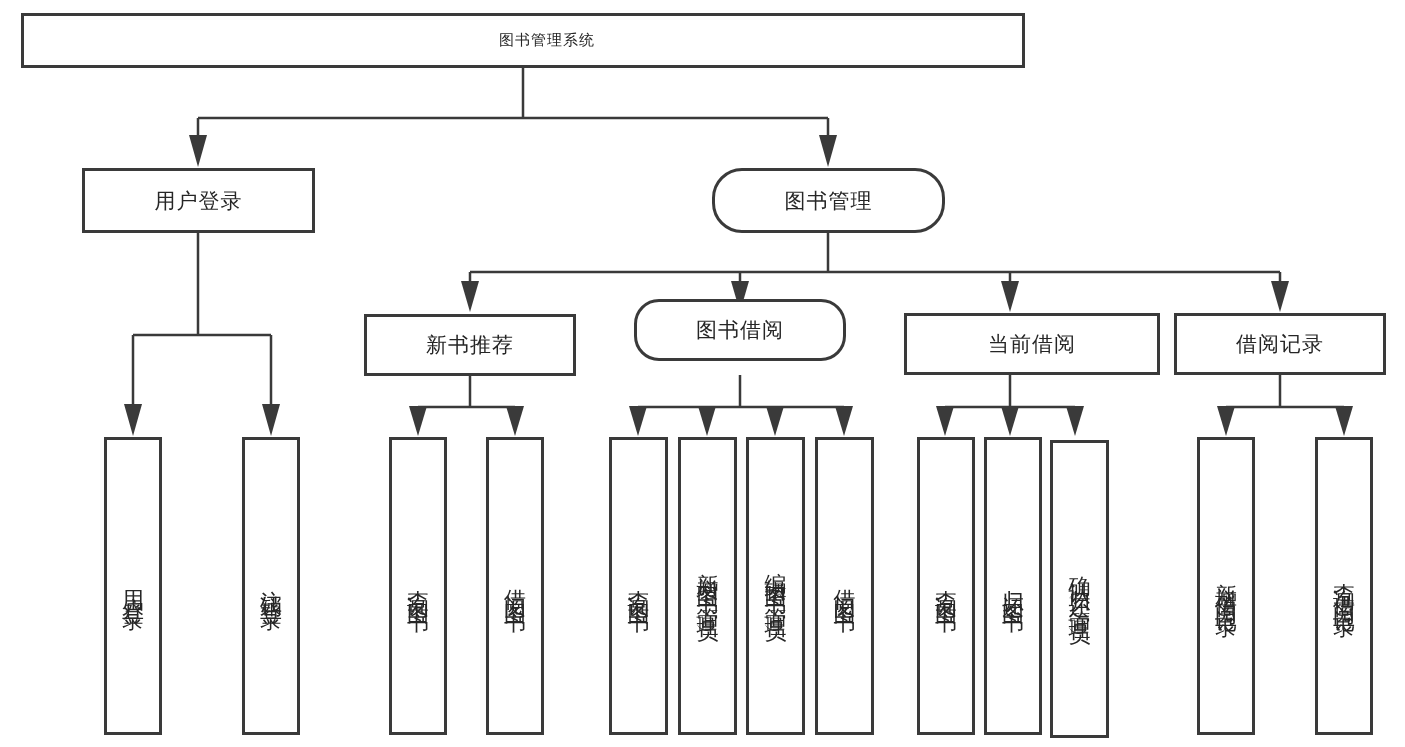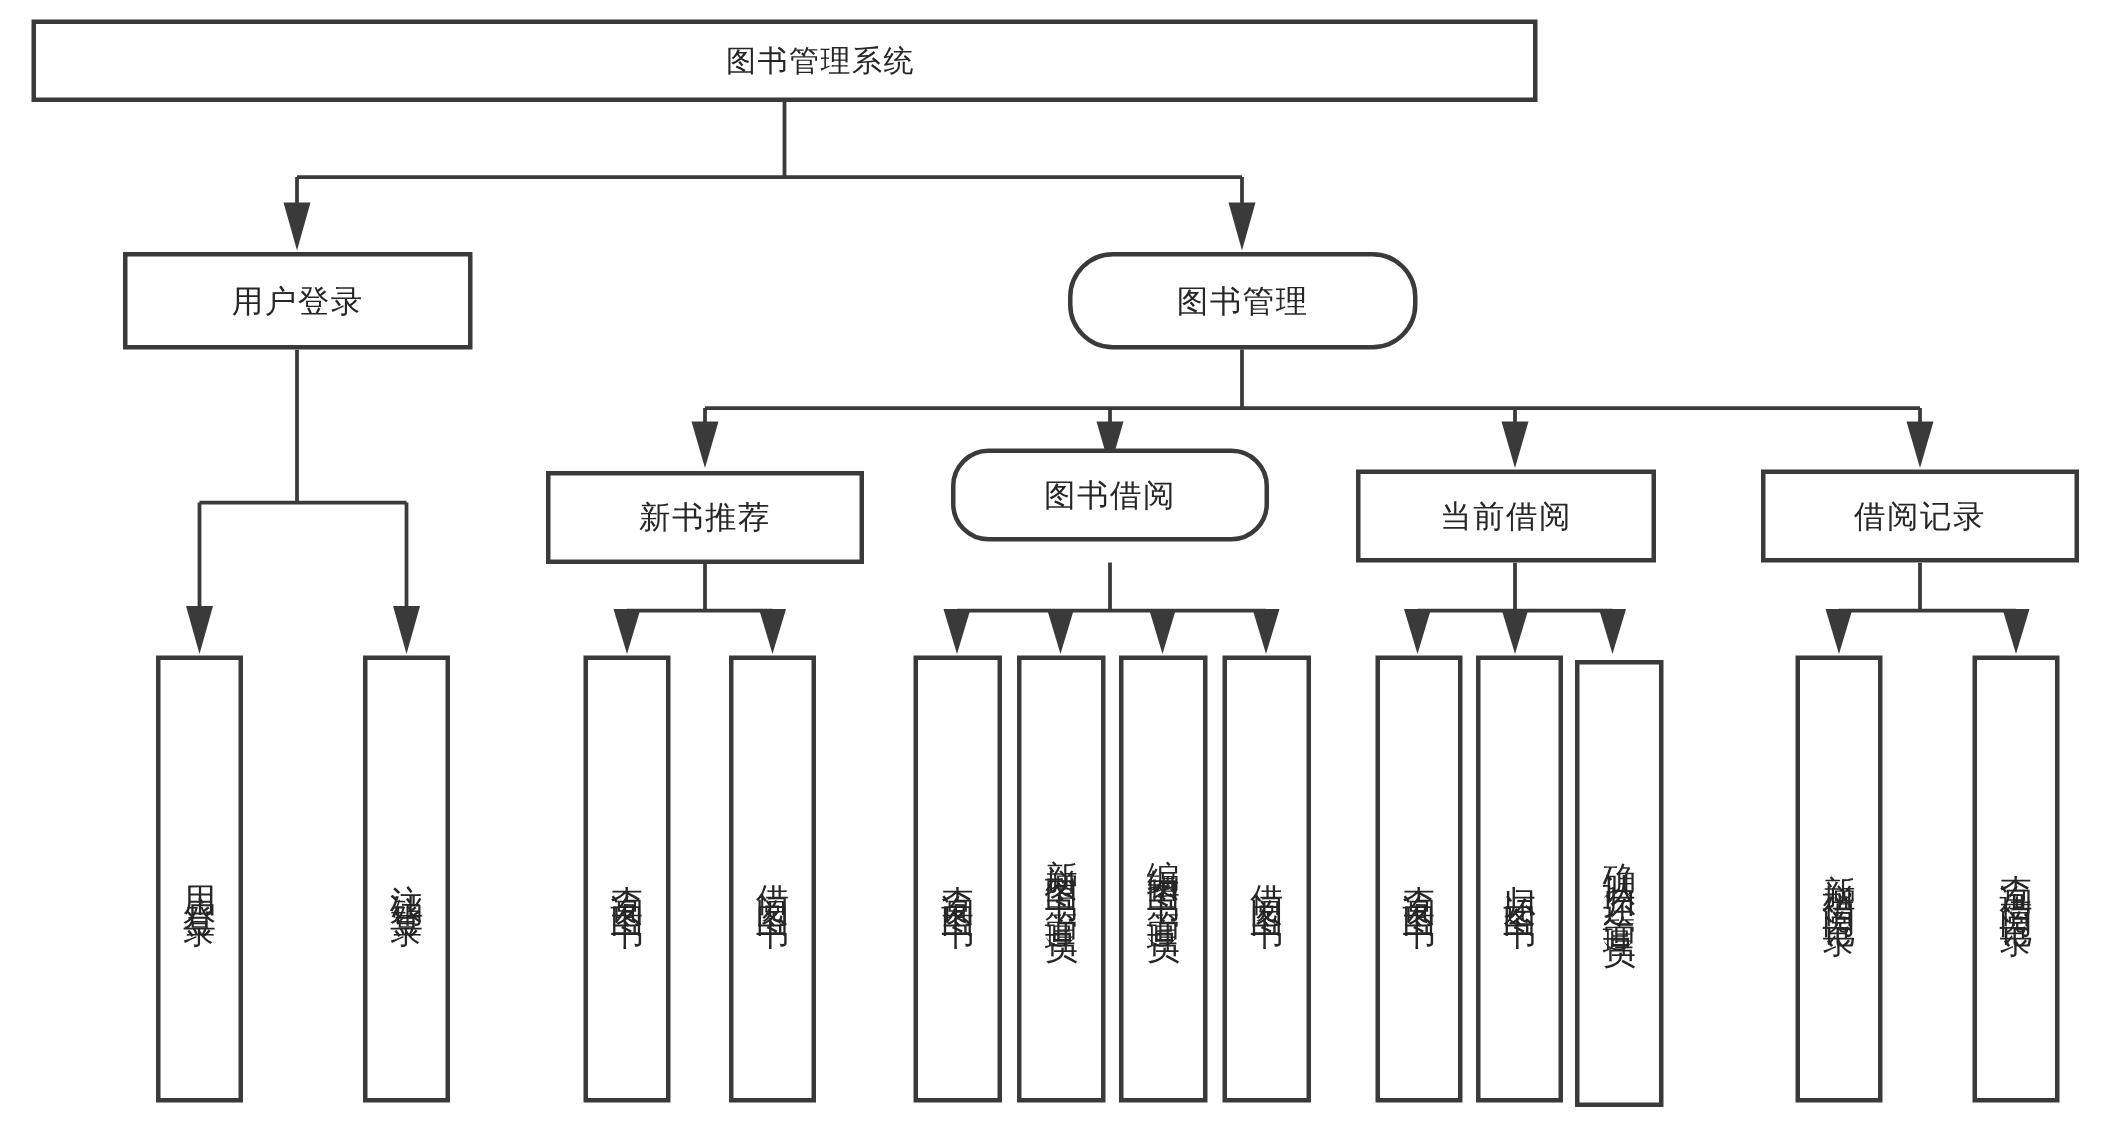--- a/index.html
+++ b/index.html
@@ -14,21 +14,21 @@
     position:absolute;
     box-sizing:border-box;
     border:3px solid #3a3a3a;
     background:#ffffff;
     display:flex;
     align-items:center;
     justify-content:center;
     color:#262626;
   }
   .h-label{font-size:21px;letter-spacing:1px;white-space:nowrap;}
-  .root-label{font-size:20px;margin-left:48px;}
+  .root-label{font-size:15px;margin-left:48px;}
   .leaf span{
     writing-mode:vertical-rl;
     text-orientation:mixed;
     font-size:22px;
     letter-spacing:7px;
     line-height:1;
     white-space:nowrap;
   }
   svg.connectors{
     position:absolute;left:0;top:0;
@@ -97,21 +97,21 @@
   <div class="node" style="left:712px;top:168px;width:233px;height:65px;border-radius:30px;">
     <span class="h-label">图书管理</span>
   </div>
 
   <div class="node" style="left:364px;top:314px;width:212px;height:62px;">
     <span class="h-label">新书推荐</span>
   </div>
   <div class="node" style="left:634px;top:299px;width:212px;height:62px;border-radius:25px;">
     <span class="h-label">图书借阅</span>
   </div>
-  <div class="node" style="left:904px;top:313px;width:200px;height:62px;">
+  <div class="node" style="left:904px;top:313px;width:256px;height:62px;">
     <span class="h-label">当前借阅</span>
   </div>
   <div class="node" style="left:1174px;top:313px;width:212px;height:62px;align-items:center;">
     <span class="h-label">借阅记录</span>
   </div>
 
   <div class="node leaf" style="left:104px;top:437px;width:58px;height:298px;">
     <span>用户登录</span>
   </div>
   <div class="node leaf" style="left:242px;top:437px;width:58px;height:298px;">

